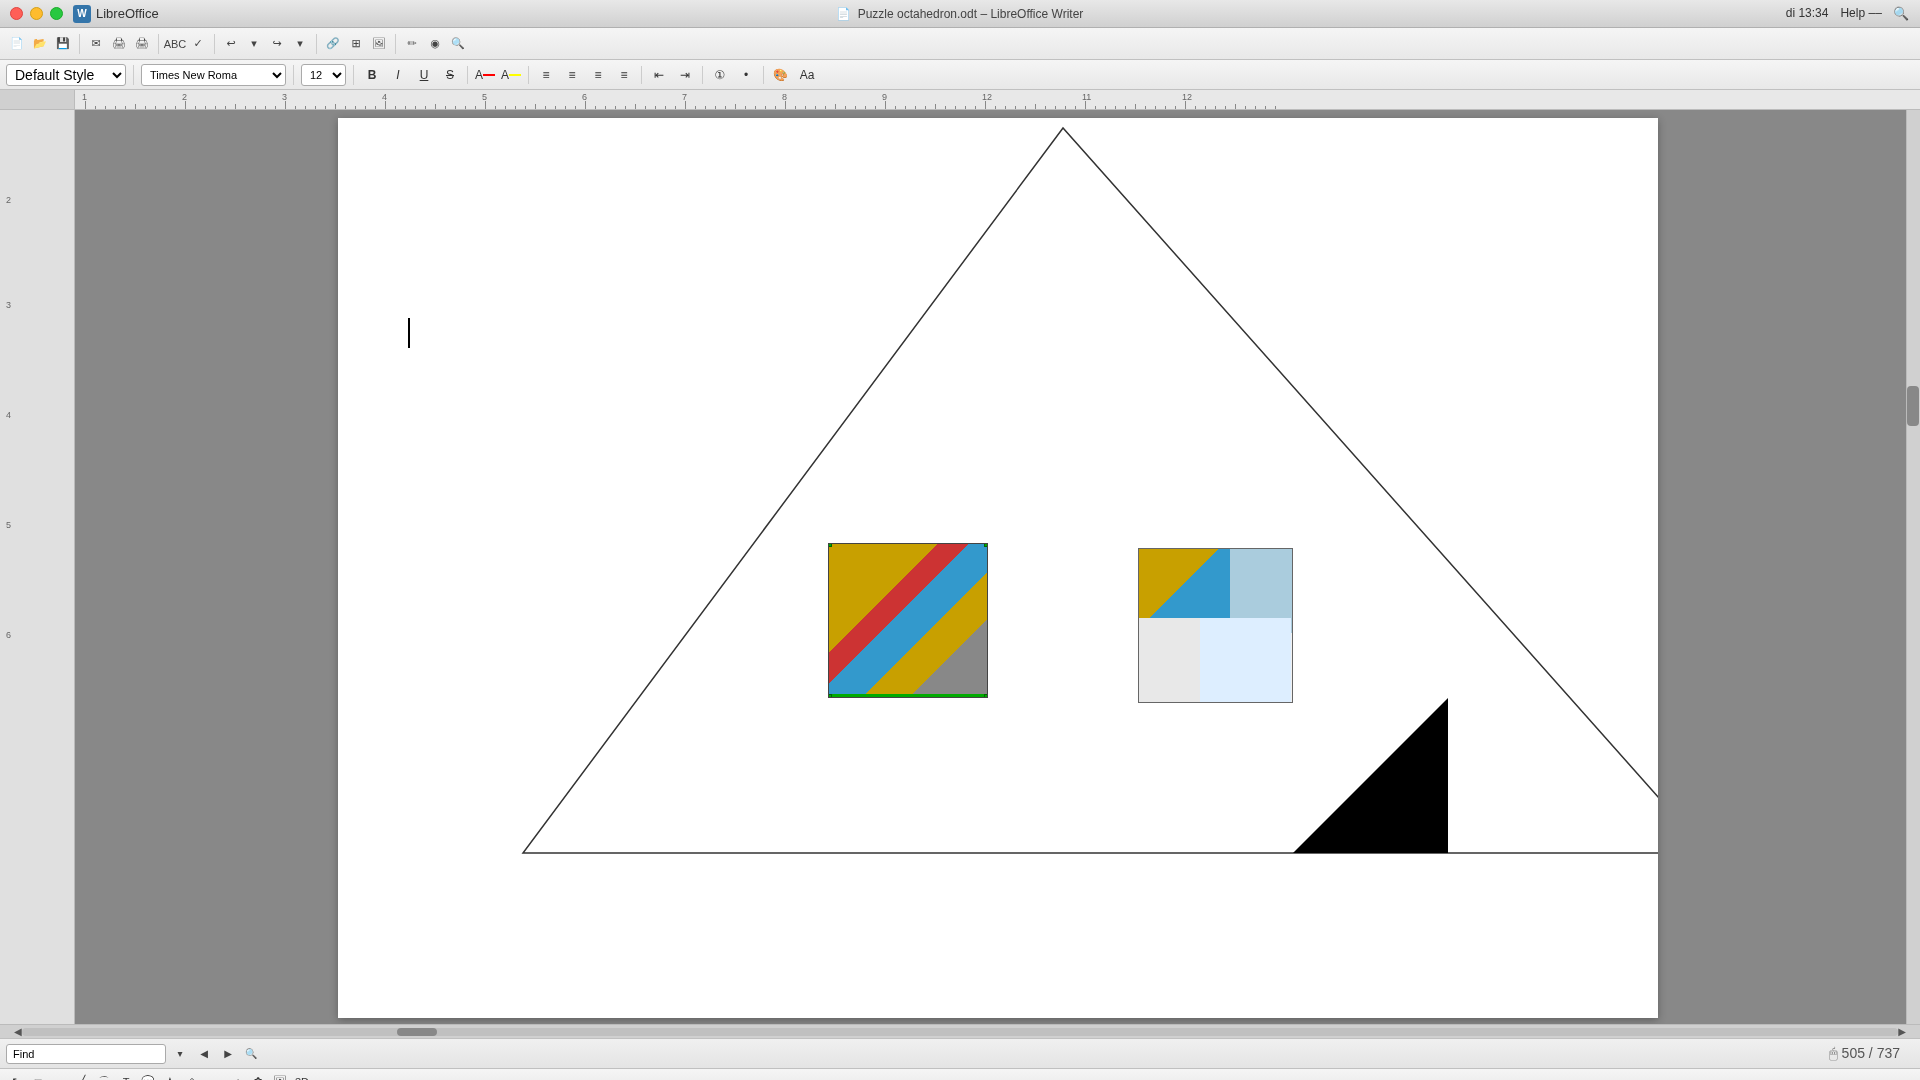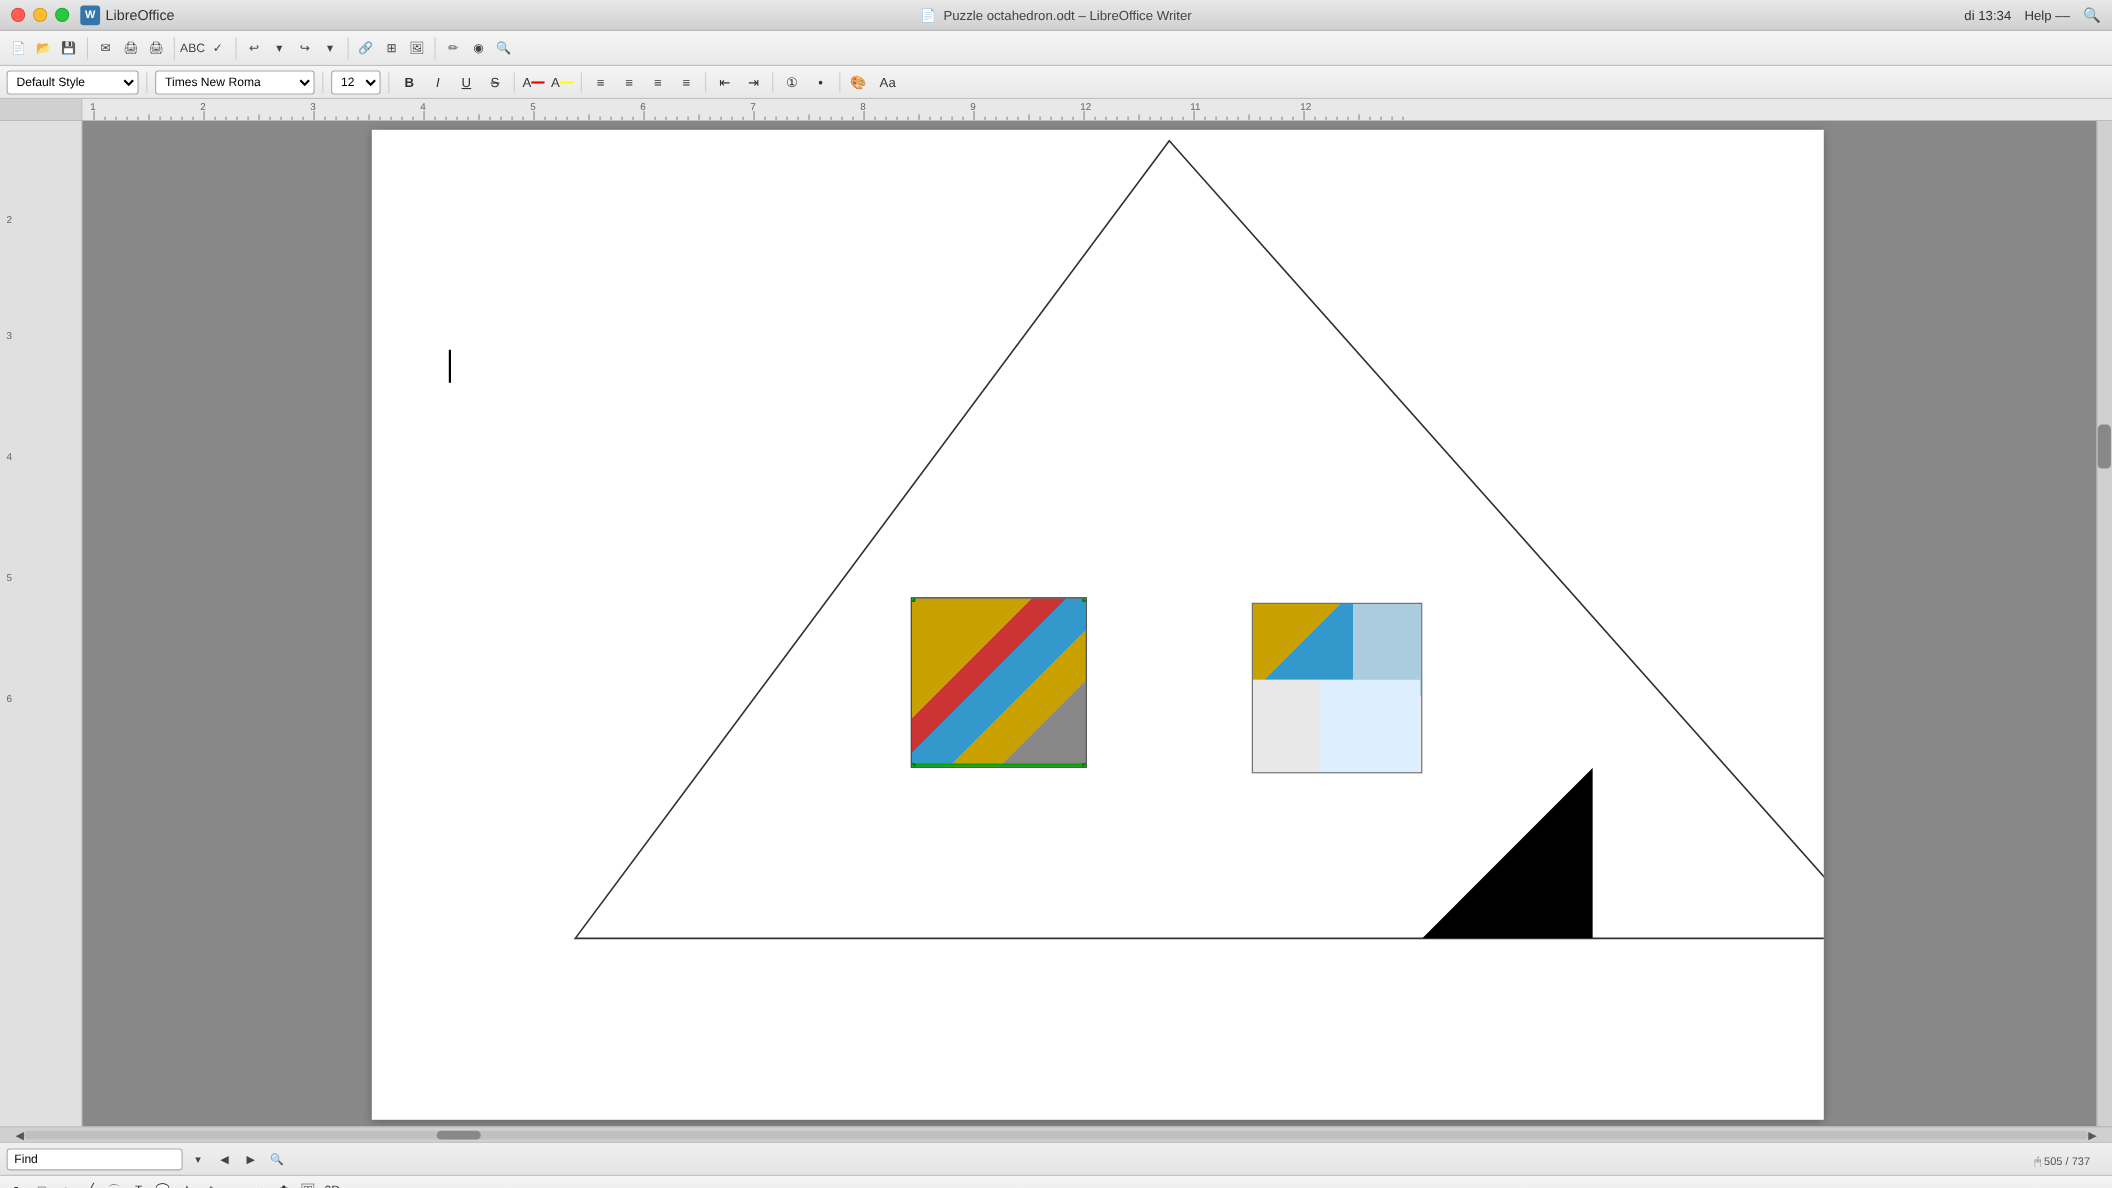--- a/index.html
+++ b/index.html
@@ -18,21 +18,21 @@
     .traffic-lights { display: flex; gap: 7px; margin-right: 10px; }
     .traffic-light { width: 13px; height: 13px; border-radius: 50%; }
     .tl-red { background: #ff5f57; border: 1px solid #e0443e; }
     .tl-yellow { background: #febc2e; border: 1px solid #d4a017; }
     .tl-green { background: #28c840; border: 1px solid #1aac29; }
     .titlebar-app { display: flex; align-items: center; gap: 5px; margin-right: 20px; }
     .app-icon { width: 18px; height: 18px; background: #3475aa; border-radius: 3px; display: flex; align-items: center; justify-content: center; color: white; font-size: 10px; font-weight: bold; }
     .titlebar-menus { display: flex; gap: 18px; font-size: 13px; color: #333; }
     .titlebar-menus span { cursor: default; padding: 2px 4px; }
     .titlebar-center { position: absolute; left: 50%; transform: translateX(-50%); font-size: 12px; color: #444; display: flex; align-items: center; gap: 6px; }
-    .titlebar-right { margin-left: auto; display: flex; align-items: center; gap: 12px; font-size: 12px; color: #333; }
+    .titlebar-right { margin-left: auto; display: flex; align-items: flex-start; gap: 12px; font-size: 12px; color: #333; }
 
     
     #toolbar1 {
       height: 32px;
       background: linear-gradient(to bottom, #f5f5f5, #e8e8e8);
       border-bottom: 1px solid #c0c0c0;
       display: flex;
       align-items: center;
       padding: 0 6px;
       gap: 2px;
@@ -54,21 +54,21 @@
     #toolbar2 {
       height: 30px;
       background: linear-gradient(to bottom, #f5f5f5, #e8e8e8);
       border-bottom: 1px solid #c0c0c0;
       display: flex;
       align-items: center;
       padding: 0 6px;
       gap: 4px;
     }
     .style-select {
-      height: 22px; font-size: 11px;
+      height: 22px; font-size: 14px;
       border: 1px solid #aaa; border-radius: 3px;
       background: white; padding: 0 4px;
       width: 120px;
     }
     .font-select {
       height: 22px; font-size: 11px;
       border: 1px solid #aaa; border-radius: 3px;
       background: white; padding: 0 4px;
       width: 145px;
     }
@@ -484,21 +484,21 @@
   </div>
 </div>
 
 <div id="hscrollbar">
   <span style="font-size:10px;color:#555;cursor:pointer;">◀</span>
   <div id="hscroll-track">
     <div id="hscroll-thumb"></div>
   </div>
   <span style="font-size:10px;color:#555;cursor:pointer;">▶</span>
 
-  <div style="position:absolute;right:20px;bottom:18px;font-size:10px;color:#555;pointer-events:none;">
+  <div style="position:absolute;right:20px;bottom:18px;font-size:14px;color:#555;pointer-events:none;">
     <span>🖱 505 / 737</span>
   </div>
 </div>
 
 <div id="find-toolbar">
   <input class="find-input" type="text" value="Find" placeholder="Find" style="">
   <div class="find-btn">▾</div>
   <div class="find-btn">◀</div>
   <div class="find-btn">▶</div>
   <div class="find-btn">🔍</div>

